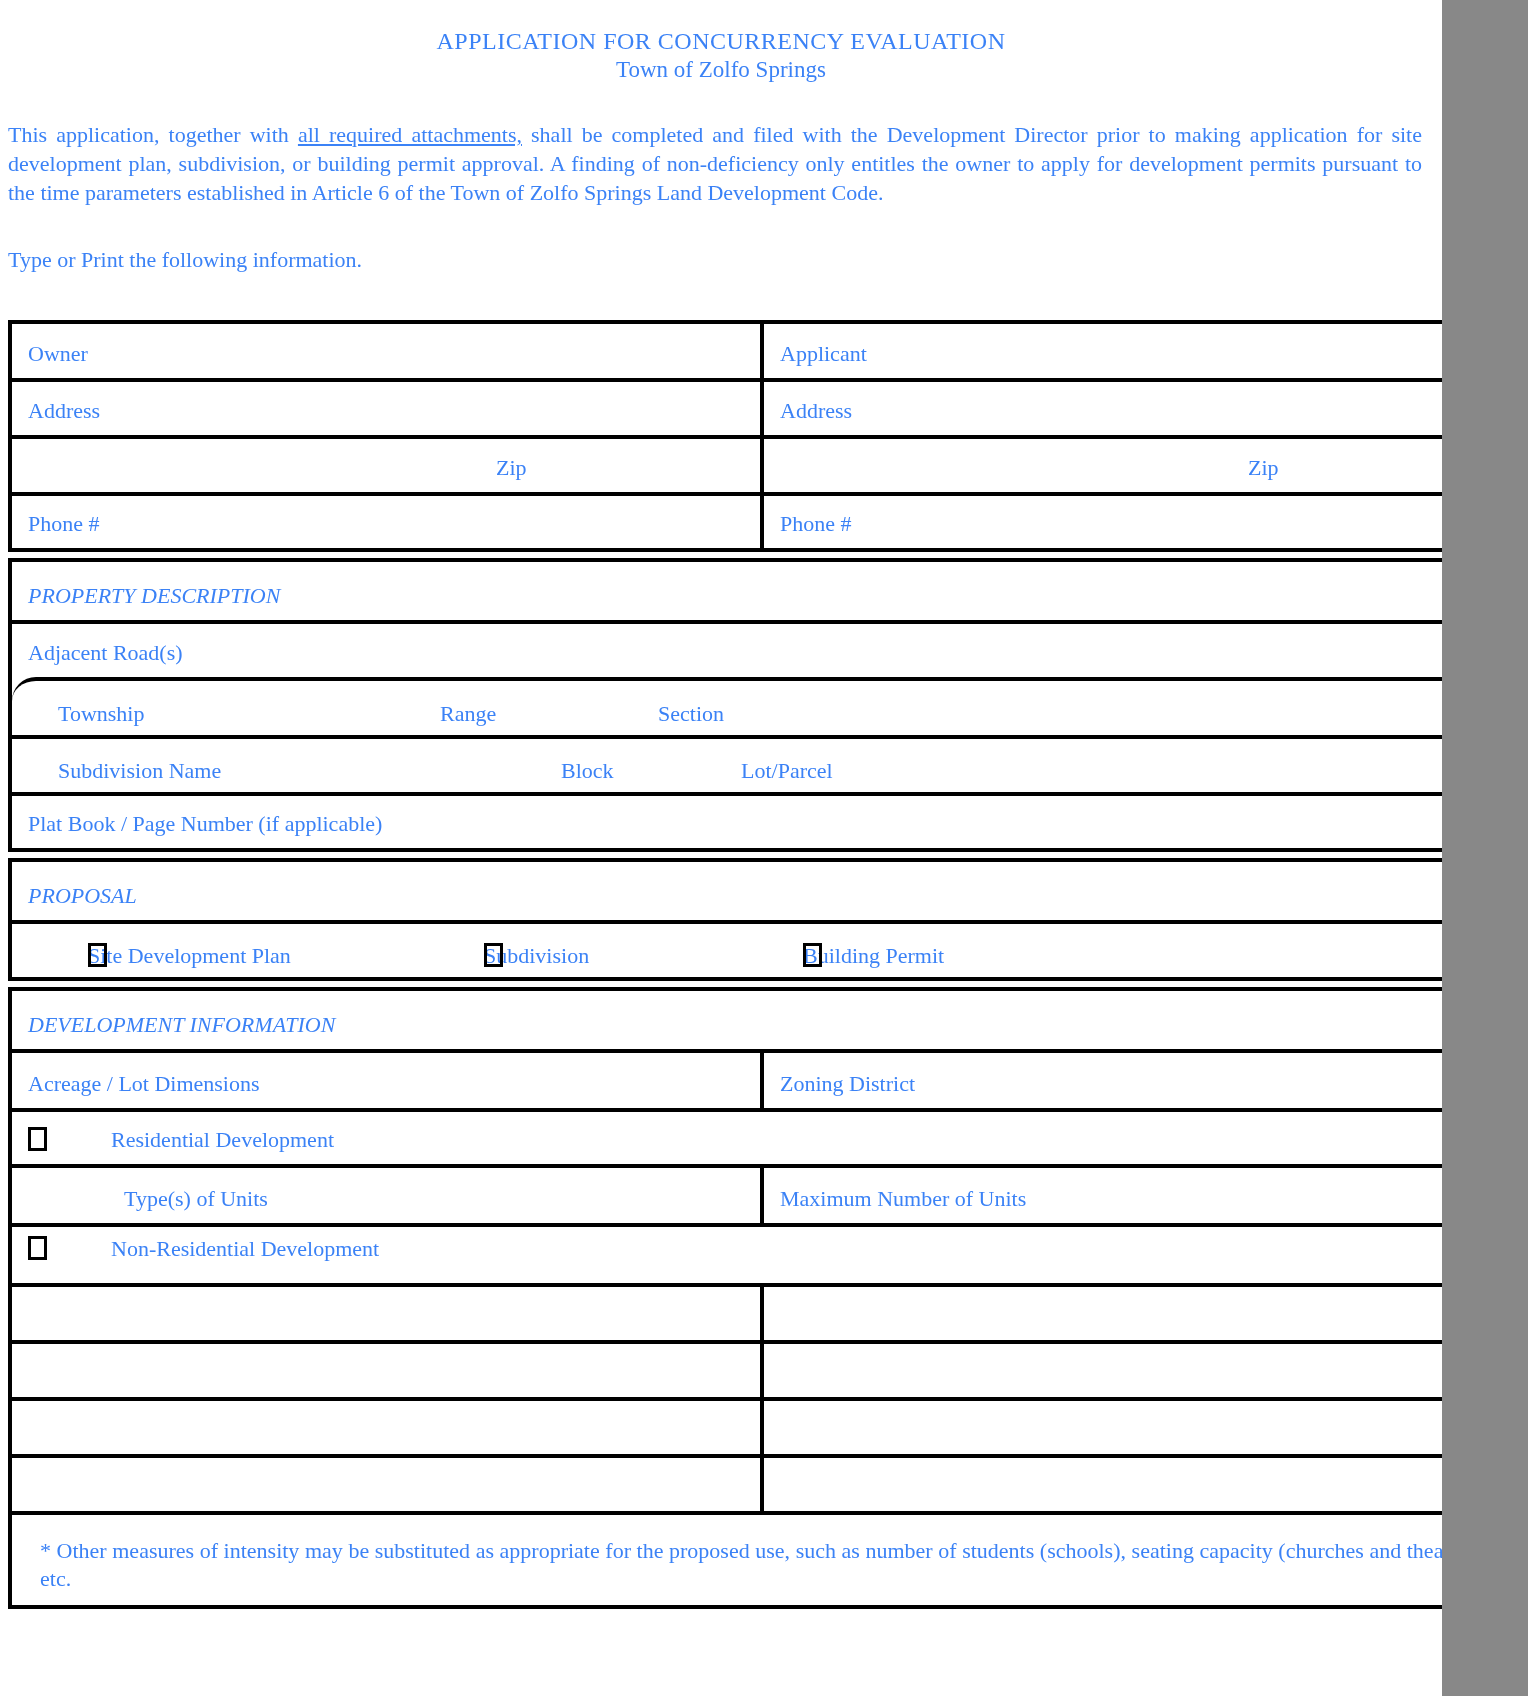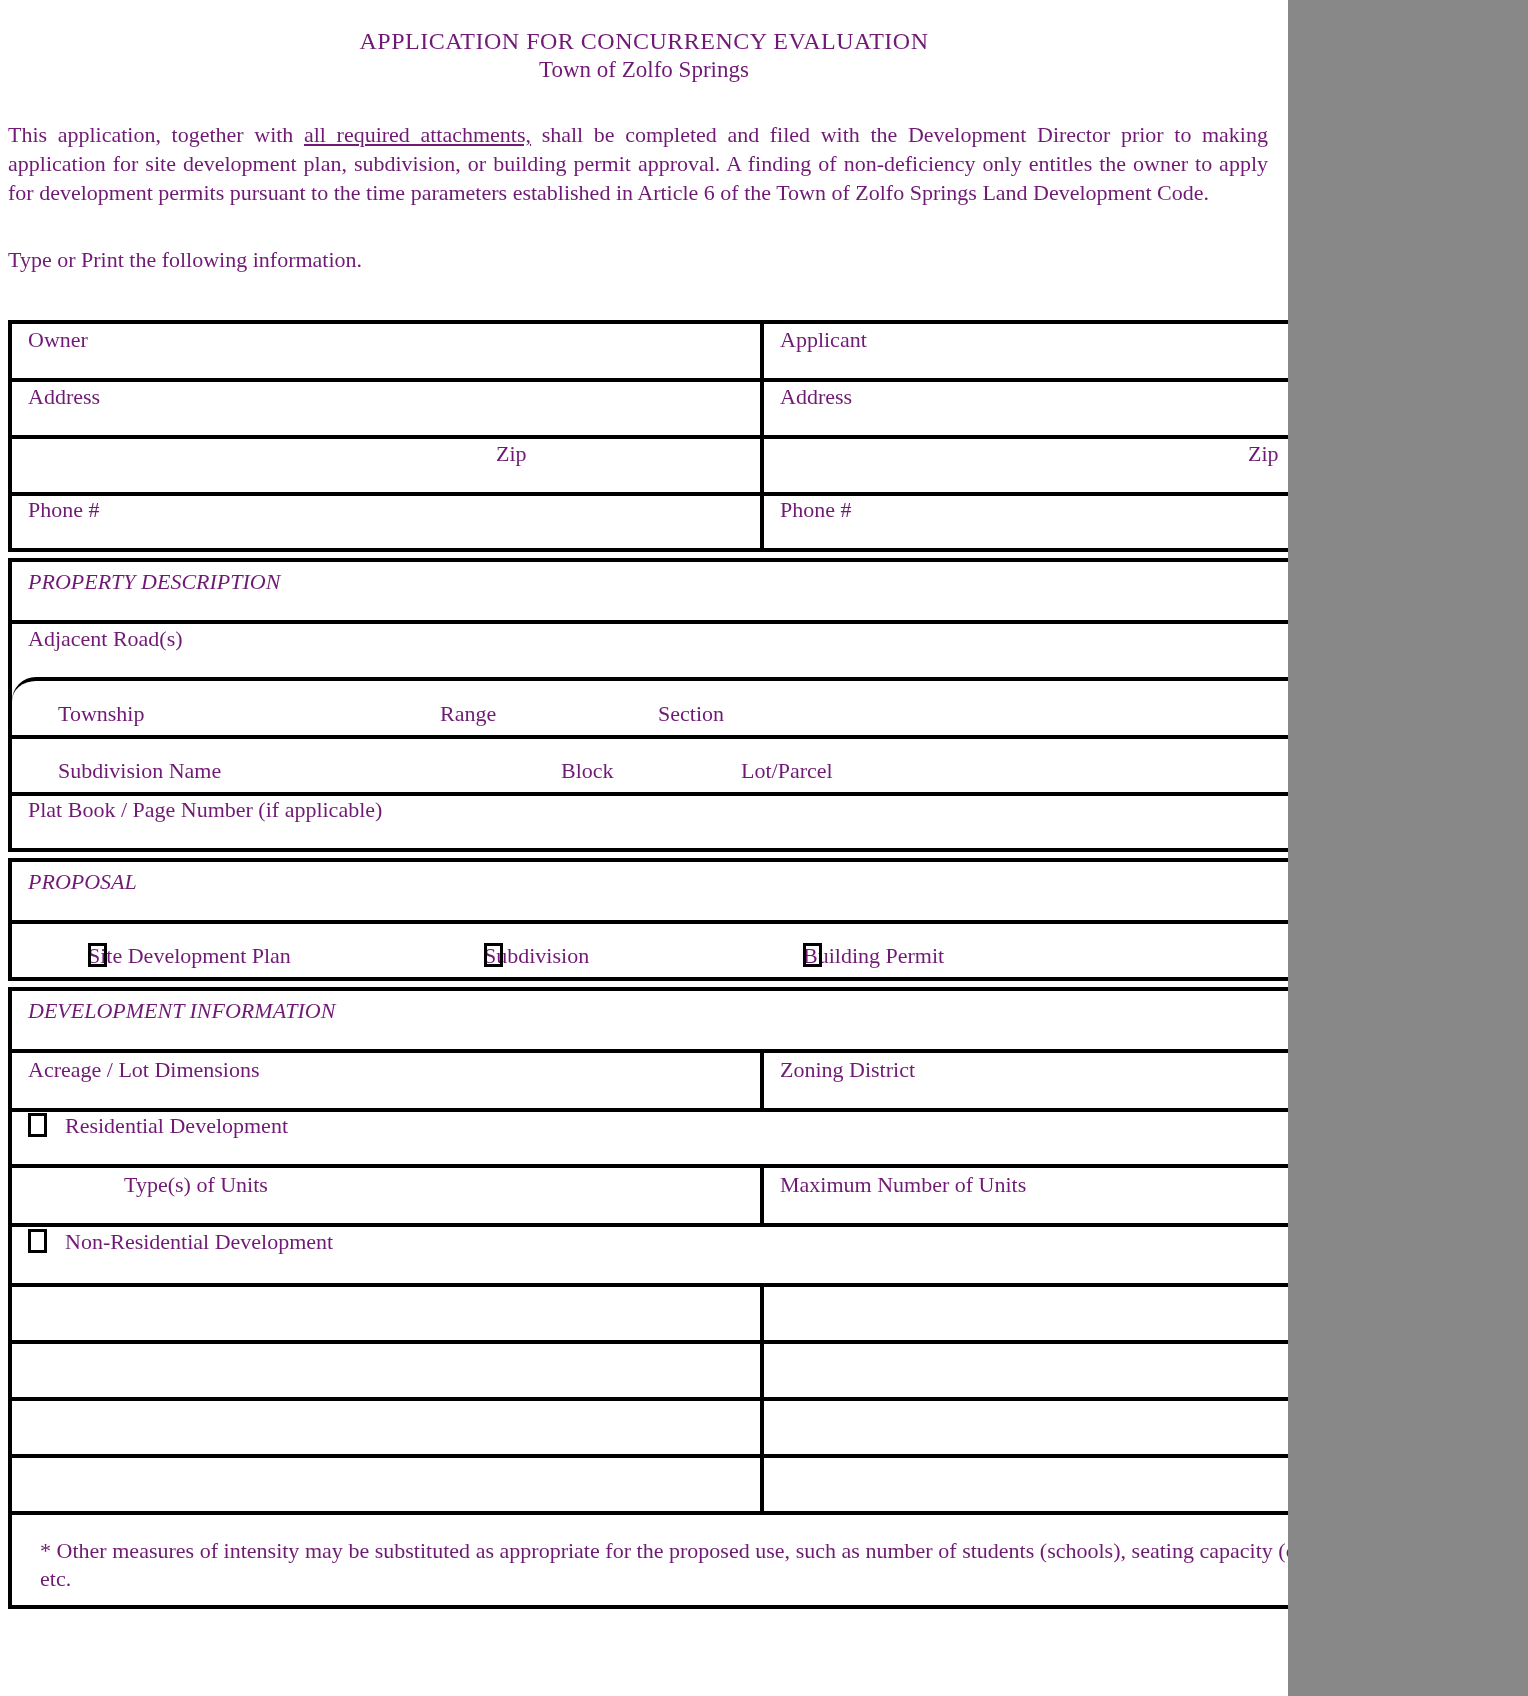--- a/index.html
+++ b/index.html
@@ -1,17 +1,17 @@
 <!DOCTYPE html>
 <html><head>
 <meta charset="utf-8">
 <style>
   html,body{margin:0;padding:0;background:#888;}
   .page{
-    width:1288px;height:1696px;background:#ffffff;color:#701a75;
+    width:1442px;height:1696px;background:#ffffff;color:#3b82f6;
     font-family:"Liberation Serif","DejaVu Serif",serif;
     font-size:22px;position:relative;overflow:hidden;box-sizing:border-box;
   }
   
   .doc-header{padding-top:26px;text-align:center;}
   .doc-title{font-size:24px;line-height:30px;letter-spacing:0.5px;}
   .doc-subtitle{font-size:23px;line-height:28px;}
   
   .intro{margin:36px 20px 0 8px;text-align:justify;line-height:29px;}
   .u{text-decoration:underline;}
@@ -26,34 +26,34 @@
   .row{display:flex;box-sizing:border-box;min-height:57px;position:relative;}
   .row + .row{border-top:4px solid #000;}
   .row.h54{min-height:54px;}
   .row.h55{min-height:55px;}
   .row.h56{min-height:56px;}
   .row.h58{min-height:58px;border-radius:24px;}
   .row.h59{min-height:59px;}
   .row.h60{min-height:60px;align-items:center;}
   .cell{
     flex:1 1 50%;display:flex;align-items:flex-end;
-    padding:0 10px 26px 16px;box-sizing:border-box;line-height:24px;
+    padding:0 10px 12px 16px;box-sizing:border-box;line-height:24px;
   }
   .cell + .cell{border-left:4px solid #000;}
   .cell.full{flex:1 1 100%;}
   .cell.center{justify-content:center;padding-left:10px;}
   .cell.zip{padding-left:484px;}
   .cell.indent{padding-left:112px;}
   .section-heading{font-style:italic;}
   
   .poscell{flex:1 1 100%;position:relative;}
   .poscell span{position:absolute;bottom:9px;line-height:24px;white-space:nowrap;margin-left:28px;}
   
   .cbgroup{position:absolute;bottom:9px;display:flex;align-items:flex-end;white-space:nowrap;}
-  .cbgroup-inline{display:flex;align-items:flex-end;white-space:nowrap;}
+  .cbgroup-inline{display:flex;align-items:flex-end;white-space:nowrap;gap:46px;}
   .checkbox{
     display:inline-block;width:13px;height:18px;border:3px solid #000;
     margin-right:18px;flex:0 0 auto;position:relative;top:-1px;
   }
   
   .footnote-cell{
     flex:1 1 100%;display:block;padding:22px 20px 10px 28px;
     text-align:justify;line-height:28px;box-sizing:border-box;min-height:90px;
   }
 </style>

